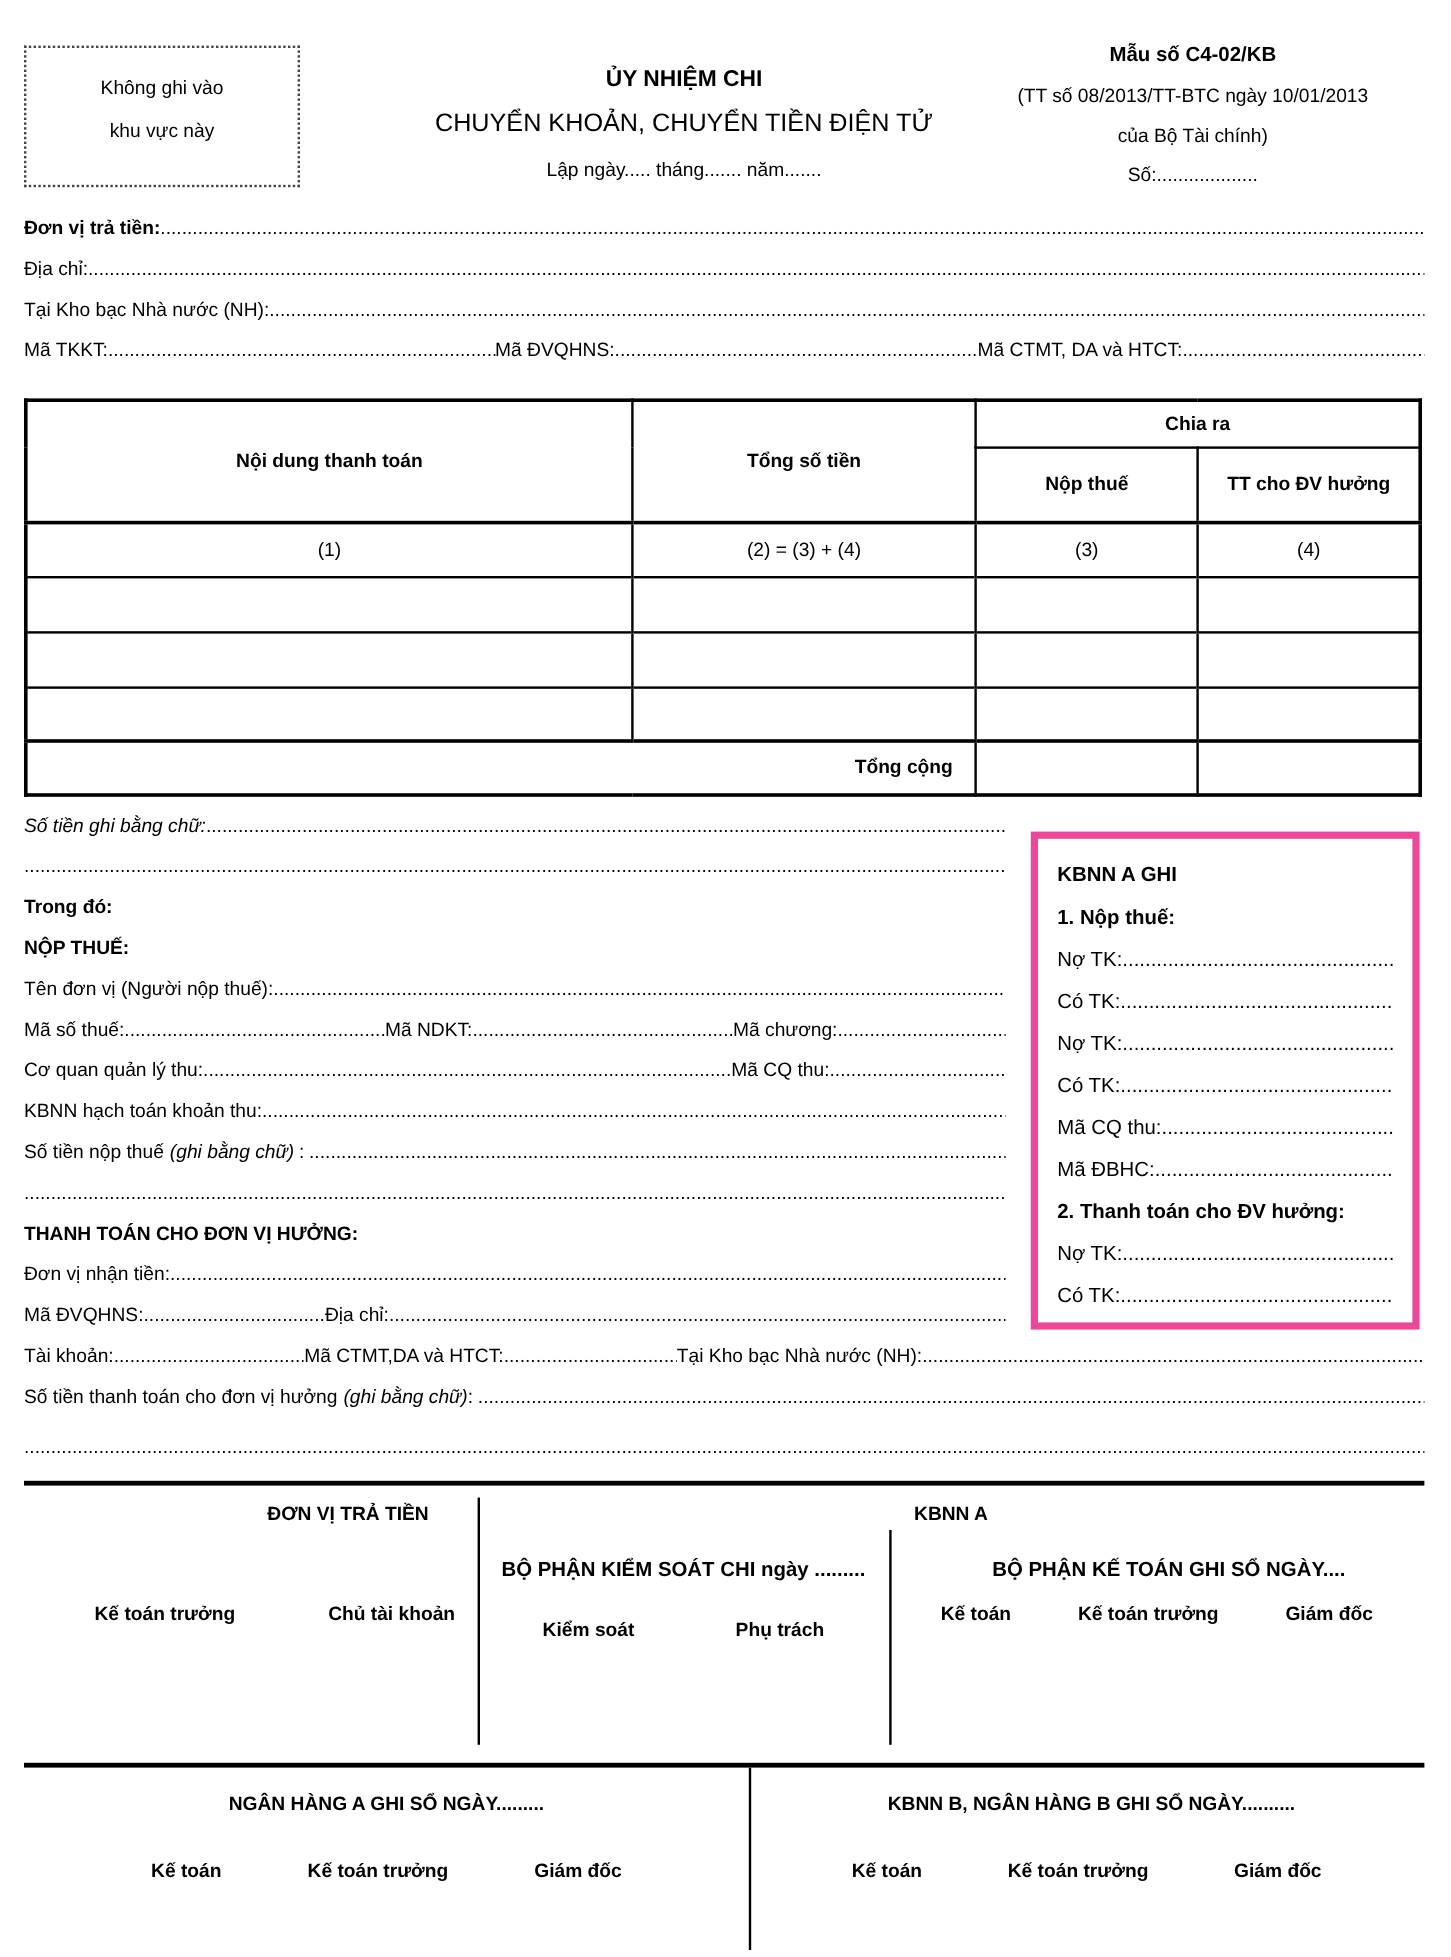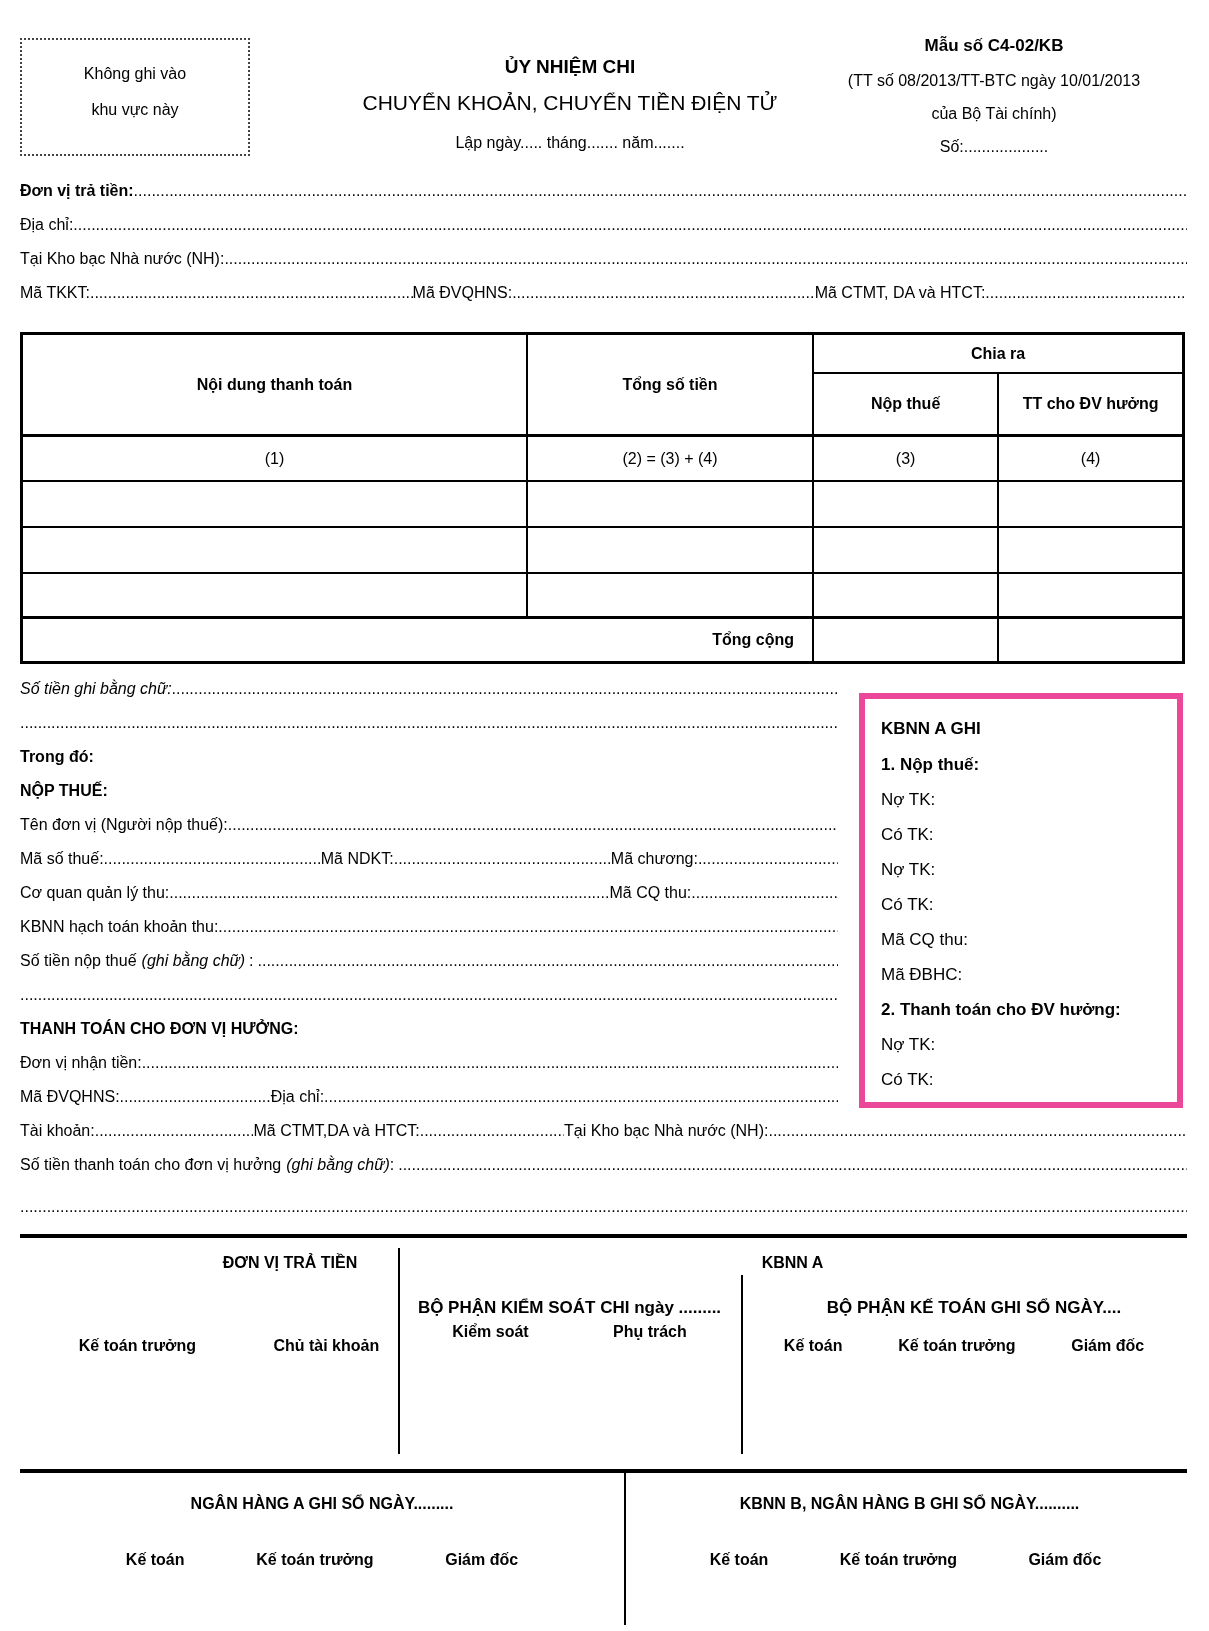--- a/index.html
+++ b/index.html
@@ -42,21 +42,21 @@
   .w1 { width:495px; } .w2 { width:276px; } .w3 { width:193px; }
 
   
   .middle { position:relative; height:570px; margin:0 22px 0 20px; }
   .mid-left { width:818px; padding-top:8px; }
   .full-w { width:1167px; }
   .kbnn-box { position:absolute; left:839px; top:29px; width:324px; height:415px;
               border:6px solid #ec4899; box-sizing:border-box; padding:12px 14px 0 16px; font-size:17px; }
   .box-head { font-weight:bold; line-height:36px; }
   .box-sec  { font-weight:bold; line-height:35px; }
-  .box-line { display:flex; align-items:baseline; height:35px; line-height:35px;flex-direction:column; }
+  .box-line { display:flex; align-items:baseline; height:35px; line-height:35px; }
   .box-line .lead { margin-right:2px; }
   .gap-top { margin-top:8px; }
 
   
   .sig-a { position:relative; height:231px; margin:0 22px 0 20px; border-top:4px solid #000; }
   .sig-head { position:absolute; font-weight:bold; font-size:16px; text-align:center; }
   .sub-head { position:absolute; font-weight:bold; font-size:17px; text-align:center; }
   .sig-row  { position:absolute; display:flex; justify-content:space-around; font-weight:bold; }
   .vline { position:absolute; width:0; border-left:2px solid #000; }
 
@@ -274,21 +274,21 @@
     <div class="vline" style="left:378px; top:10px; height:206px;"></div>
     <div class="vline" style="left:721px; top:37px; height:179px;"></div>
     <div class="sig-head" style="left:80px; top:16px; width:380px;">ĐƠN VỊ TRẢ TIỀN</div>
     <div class="sig-head" style="left:378px; right:0; top:16px;">KBNN A</div>
     <div class="sub-head" style="left:378px; top:60px; width:343px;">BỘ PHẬN KIỂM SOÁT CHI ngày .........</div>
     <div class="sub-head" style="left:721px; right:0; top:60px;margin-left:20px;">BỘ PHẬN KẾ TOÁN GHI SỔ NGÀY....</div>
     <div class="sig-row" style="left:0; top:99px; width:378px; padding:0 20px;">
       <span>Kế toán trưởng</span>
       <span>Chủ tài khoản</span>
     </div>
-    <div class="sig-row" style="left:378px; top:85px; width:343px; padding:0 20px; box-sizing:border-box;gap:16px;">
+    <div class="sig-row" style="left:378px; top:112px; width:343px; padding:0 20px; box-sizing:border-box;gap:16px;">
       <span>Kiểm soát</span>
       <span>Phụ trách</span>
     </div>
     <div class="sig-row" style="left:721px; right:0; top:99px; padding:0 15px;">
       <span>Kế toán</span>
       <span>Kế toán trưởng</span>
       <span>Giám đốc</span>
     </div>
   </div>
 

